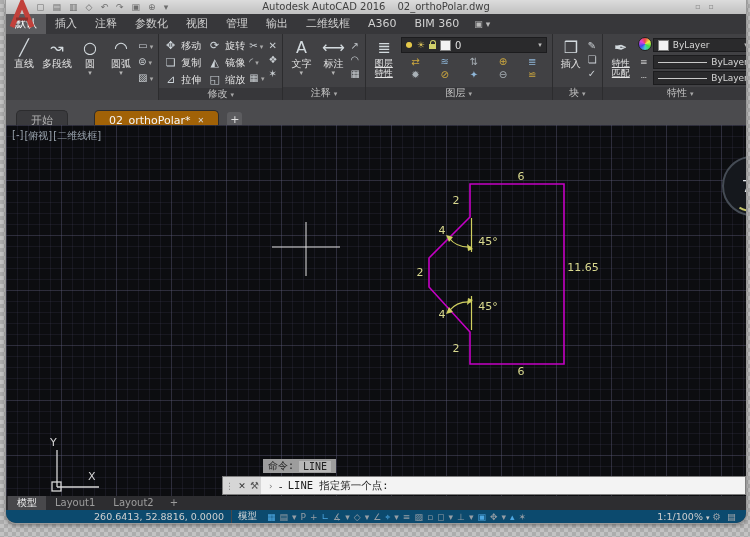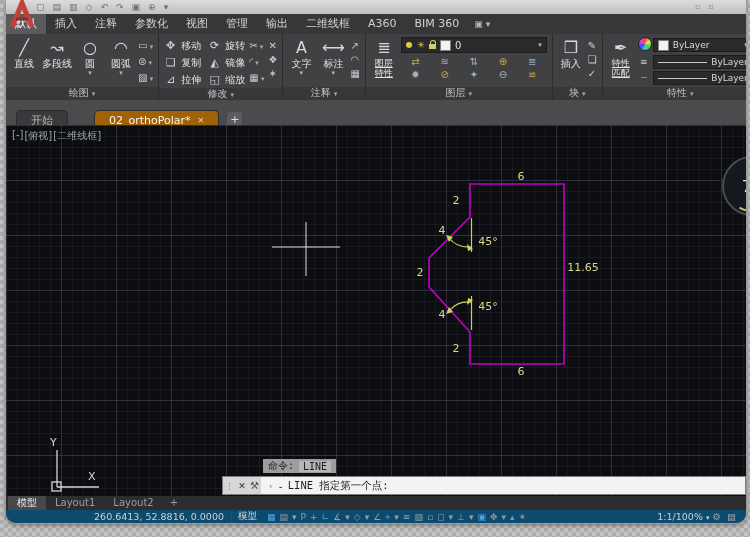--- a/index.html
+++ b/index.html
@@ -125,20 +125,24 @@
         <span>▢</span>
         <span>▤</span>
         <span>▥</span>
         <span>◇</span>
         <span>↶</span>
         <span>↷</span>
         <span>▣</span>
         <span>⊕</span>
         <span>▾</span>
       </div>
+    <div class="title-text">
+      <span>Autodesk AutoCAD 2016</span>
+      <span>02_orthoPolar.dwg</span>
+    </div>
     <div class="tb-icons" id="tb-icons">
         <span>▫</span>
         <span>▫</span>
       </div>
   </div>
 
   <div class="logo">
     <svg width="26" height="30" viewBox="0 0 26 30">
       <path d="M3 27 L13 3 L23 27" fill="none" stroke="#c2413b" stroke-width="5"></path>
       <path d="M7 19 H19" stroke="#8e2f2b" stroke-width="3"></path>
@@ -184,21 +188,20 @@
               <span class="bt-lb">圆弧</span>
               <span class="bt-caret">▾</span>
             </div>
           </div>
         <div class="smallcol" id="draw-flyouts">
             <span class="sic">▭<span class="c"> ▾</span></span>
             <span class="sic">⊜<span class="c"> ▾</span></span>
             <span class="sic">▨<span class="c"> ▾</span></span>
           </div>
       </div>
-      <div class="plabel"><span>绘图</span><span class="caret">▾</span></div>
     </div>
 
     <div class="panel">
       <div class="pc">
         <div class="mod-grid" id="modify-grid">
             <div class="mtool">
               <span class="mt-ic">✥</span>
               <span>移动</span>
             </div>
             <div class="mtool">

